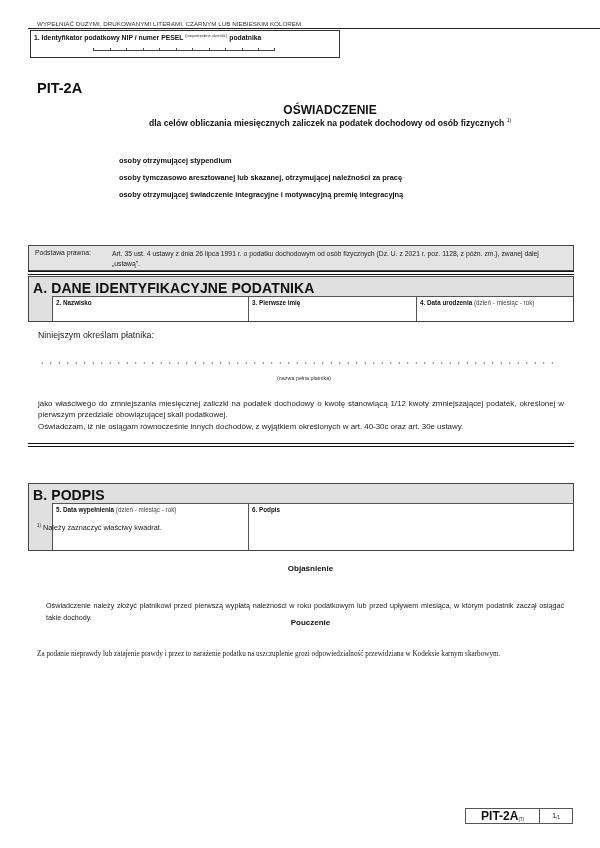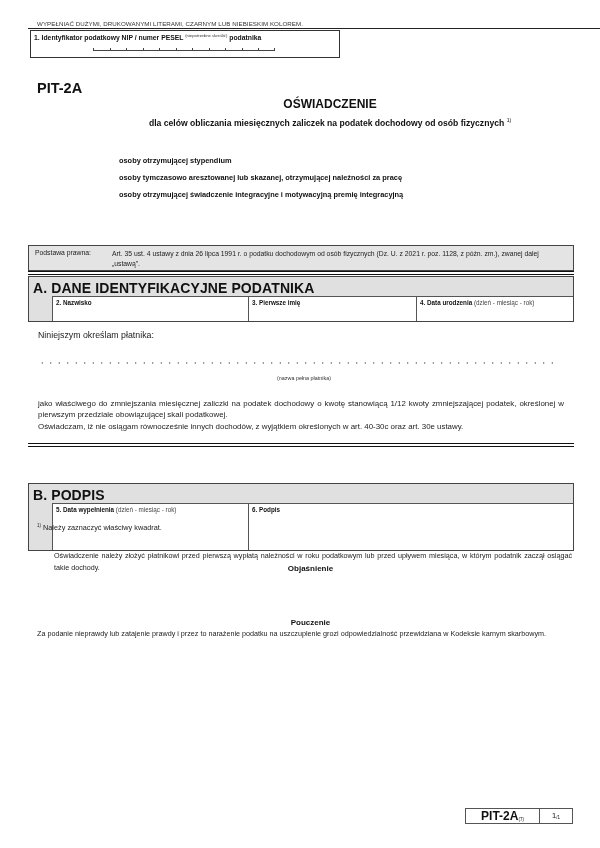--- a/index.html
+++ b/index.html
@@ -15,21 +15,21 @@
     border: 1px solid #333; border-right-width: 1.5px; border-bottom-width: 1.5px;
   }
   .nip-label { position: absolute; left: 3px; top: 2px; font-size: 6.8px; font-weight: bold; white-space: nowrap; }
   .nip-label .sup { font-size: 4.2px; font-weight: normal; vertical-align: 3px; color: #333; }
   .nip-ticks { position: absolute; left: 62px; top: 15px; width: 182px; height: 5px; }
   .nip-ticks .seg { position: absolute; bottom: 0; height: 3px; border-left: 0.8px solid #444; }
   .nip-ticks .base { position: absolute; bottom: 0; left: 0; right: 0; height: 0; border-bottom: 0.8px solid #444; }
   .nip-ticks .endtick { position: absolute; bottom: 0; right: 0; height: 3px; border-right: 0.8px solid #444; }
 
   .pit-code { left: 37px; top: 80px; font-size: 14.5px; font-weight: bold; }
-  .title { left: 0; width: 600px; top: 97px; text-align: center; font-size: 12px; font-weight: bold; padding-left: 60px; box-sizing: border-box; }
+  .title { left: 0; width: 600px; top: 103px; text-align: center; font-size: 12px; font-weight: bold; padding-left: 60px; box-sizing: border-box; }
   .subtitle { left: 0; width: 600px; top: 117px; text-align: center; font-size: 8.6px; font-weight: bold; padding-left: 60px; box-sizing: border-box; }
   .subtitle .sup { font-size: 5px; font-weight: normal; vertical-align: 4px; }
 
   .opts { left: 119px; top: 156px; }
   .opt { font-size: 7.4px; font-weight: bold; height: 17px; line-height: 10px; white-space: nowrap; cursor: pointer; }
 
   .legal {
     left: 28px; top: 245px; width: 546px; height: 26px; background: #e4e4e4;
     border: 1px solid #444; box-sizing: border-box;
   }
@@ -147,24 +147,24 @@
     </div>
   </div>
 </div>
 
 <div class="abs footnote">
   <span class="sup">1)</span>
   <span>Należy zaznaczyć właściwy kwadrat.</span>
 </div>
 
 <div class="abs heading-c" style="top:564px;">Objaśnienie</div>
-<div class="abs expl" style="left:46px; width:518px; top:550px;margin-left:8px;">Oświadczenie należy złożyć płatnikowi przed pierwszą wypłatą należności w roku podatkowym lub przed upływem miesiąca, w którym podatnik zaczął osiągać takie dochody.</div>
+<div class="abs expl" style="left:46px; width:518px; top:600px;">Oświadczenie należy złożyć płatnikowi przed pierwszą wypłatą należności w roku podatkowym lub przed upływem miesiąca, w którym podatnik zaczął osiągać takie dochody.</div>
 
 <div class="abs heading-c" style="top:618px;">Pouczenie</div>
-<div class="abs expl" style="left:37px; width:527px; top:628px;">Za podanie nieprawdy lub zatajenie prawdy i przez to narażenie podatku na uszczuplenie grozi odpowiedzialność przewidziana w Kodeksie karnym skarbowym.</div>
+<div class="abs expl" style="left:37px; width:527px; top:648px;font-family:Liberation Serif, serif;">Za podanie nieprawdy lub zatajenie prawdy i przez to narażenie podatku na uszczuplenie grozi odpowiedzialność przewidziana w Kodeksie karnym skarbowym.</div>
 
 <div class="abs footer-box">
   <div class="footer-code">
     <span>PIT-2A</span><span class="ver">(7)</span>
   </div>
   <div class="footer-page">
     <span>1</span><span class="tot">/1</span>
   </div>
 </div>
 

